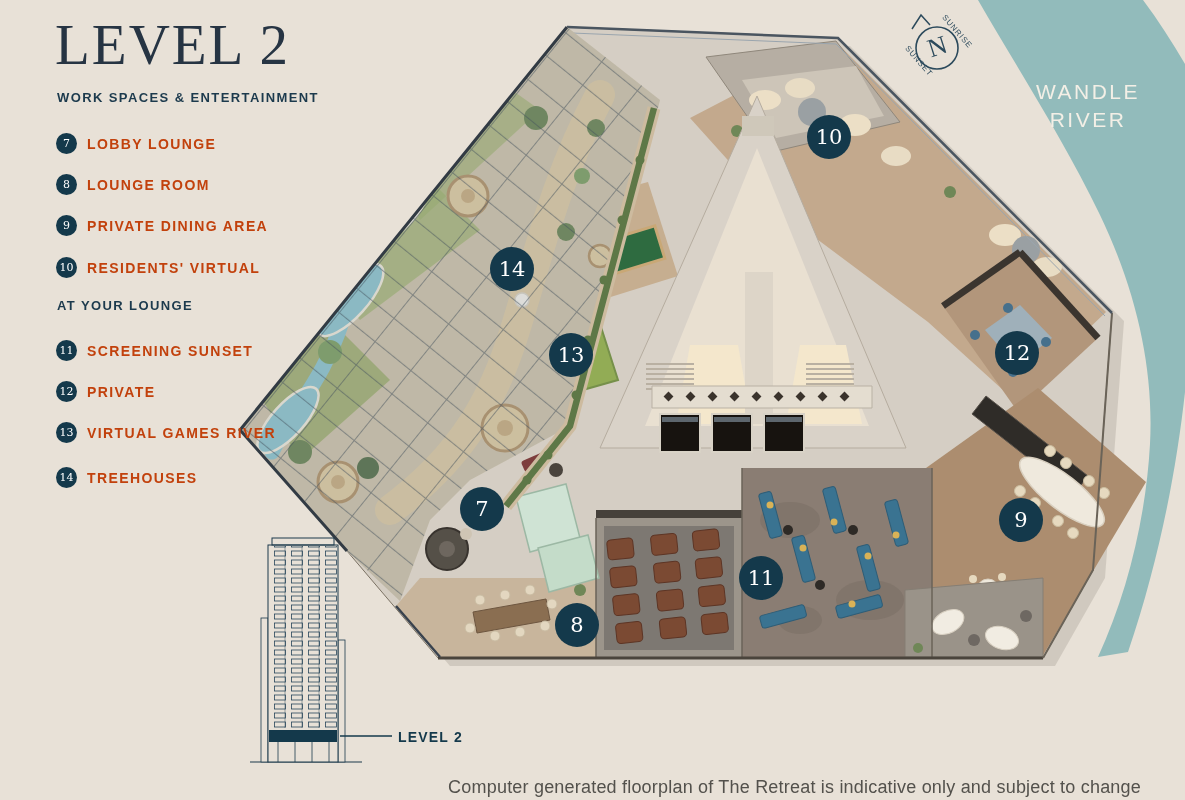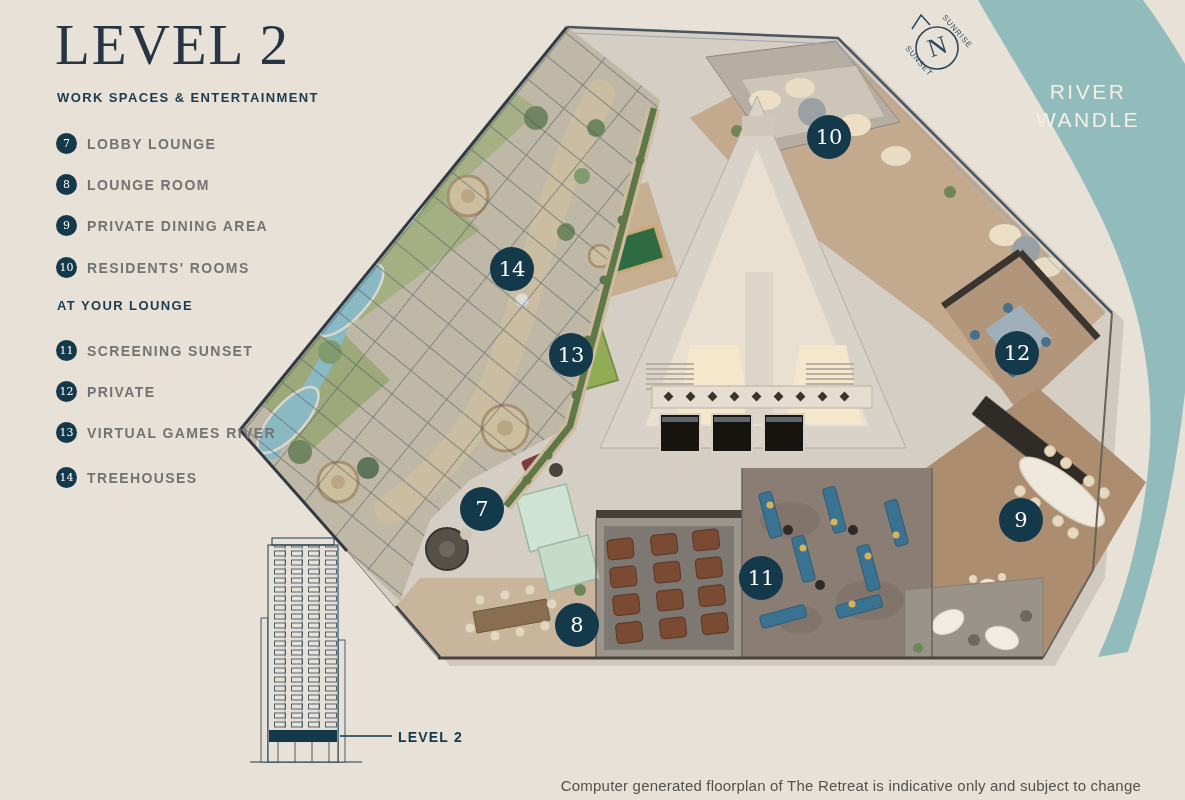--- a/index.html
+++ b/index.html
@@ -7,35 +7,35 @@
           font-family:"Liberation Sans",sans-serif;}
   svg.art{position:absolute;left:0;top:0;}
   .page-title{position:absolute;left:55px;top:12px;font-family:"Liberation Serif",serif;
               font-weight:400;font-size:57px;letter-spacing:2px;color:#263443;}
   .sec-heading{position:absolute;left:57px;font-size:13px;font-weight:700;
                letter-spacing:1.4px;color:#1c3a4d;white-space:nowrap;}
   .legend-item{position:absolute;left:56px;display:flex;align-items:center;gap:10px;}
   .legend-num{width:21px;height:21px;border-radius:50%;background:#14394b;color:#ffffff;
               display:flex;align-items:center;justify-content:center;
               font-family:"DejaVu Serif",serif;font-size:11px;line-height:1;}
-  .legend-label{font-size:14px;font-weight:700;letter-spacing:1.4px;color:#737373;white-space:nowrap;}
+  .legend-label{font-size:14px;font-weight:700;letter-spacing:1.4px;color:#c2410c;white-space:nowrap;}
   .plan-badge{position:absolute;width:44px;height:44px;border-radius:50%;background:#14394b;
               color:#fff;display:flex;align-items:center;justify-content:center;
               font-family:"DejaVu Serif",serif;font-size:21px;transform:translate(-50%,-50%);}
   .river-label{position:absolute;left:1008px;top:78px;width:160px;text-align:center;
                color:#f3efe6;font-size:21px;letter-spacing:2.5px;line-height:28px;}
   .compass-n{position:absolute;left:928px;top:32px;color:#2c4a5c;
              font-family:"Liberation Serif",serif;font-size:26px;transform:rotate(-18deg);}
   .sun-label{position:absolute;color:#2c4a5c;font-size:8px;letter-spacing:.8px;
              transform-origin:0 0;white-space:nowrap;}
   .sunrise{left:947px;top:13px;transform:rotate(49deg);}
   .sunset{left:910px;top:44px;transform:rotate(49deg);}
   .elev-label{position:absolute;left:398px;top:729px;font-size:14px;font-weight:700;
               letter-spacing:1.2px;color:#14394b;white-space:nowrap;}
-  .disclaimer{position:absolute;right:44px;top:777px;font-size:15px;color:#53514c;
+  .disclaimer{position:absolute;right:44px;top:777px;font-size:18px;color:#53514c;
               letter-spacing:.2px;white-space:nowrap;}
 </style>
 </head>
 <body>
 
 <div class="canvas">
 
   <svg class="art" width="1185" height="800" viewBox="0 0 1185 800">
     <defs>
       <pattern id="glassGrid" width="30" height="46" patternUnits="userSpaceOnUse" patternTransform="rotate(-51)">
@@ -323,21 +323,21 @@
   <div class="legend-item" style="top:174px">
     <span class="legend-num">8</span>
     <span class="legend-label">LOUNGE ROOM</span>
   </div>
   <div class="legend-item" style="top:215px">
     <span class="legend-num">9</span>
     <span class="legend-label">PRIVATE DINING AREA</span>
   </div>
   <div class="legend-item" style="top:257px">
     <span class="legend-num">10</span>
-    <span class="legend-label">RESIDENTS' ROOMS</span>
+    <span class="legend-label">RESIDENTS' VIRTUAL</span>
   </div>
 
   <div class="sec-heading" style="top:298px">AT YOUR LOUNGE</div>
 
   <div class="legend-item" style="top:340px">
     <span class="legend-num">11</span>
     <span class="legend-label">SCREENING SUNSET</span>
   </div>
   <div class="legend-item" style="top:381px">
     <span class="legend-num">12</span>
@@ -350,22 +350,22 @@
   <div class="legend-item" style="top:467px">
     <span class="legend-num">14</span>
     <span class="legend-label">TREEHOUSES</span>
   </div>
 
   <div class="compass-n">N</div>
   <div class="sun-label sunrise">SUNRISE</div>
   <div class="sun-label sunset">SUNSET</div>
 
   <div class="river-label">
+    <div>WANDLE</div>
     <div>RIVER</div>
-    <div>WANDLE</div>
   </div>
 
   <div class="plan-badge" style="left: 482px; top: 509px;">
       <span>7</span>
     </div>
   <div class="plan-badge" style="left: 577px; top: 625px;">
       <span>8</span>
     </div>
   <div class="plan-badge" style="left: 1021px; top: 520px;">
       <span>9</span>

